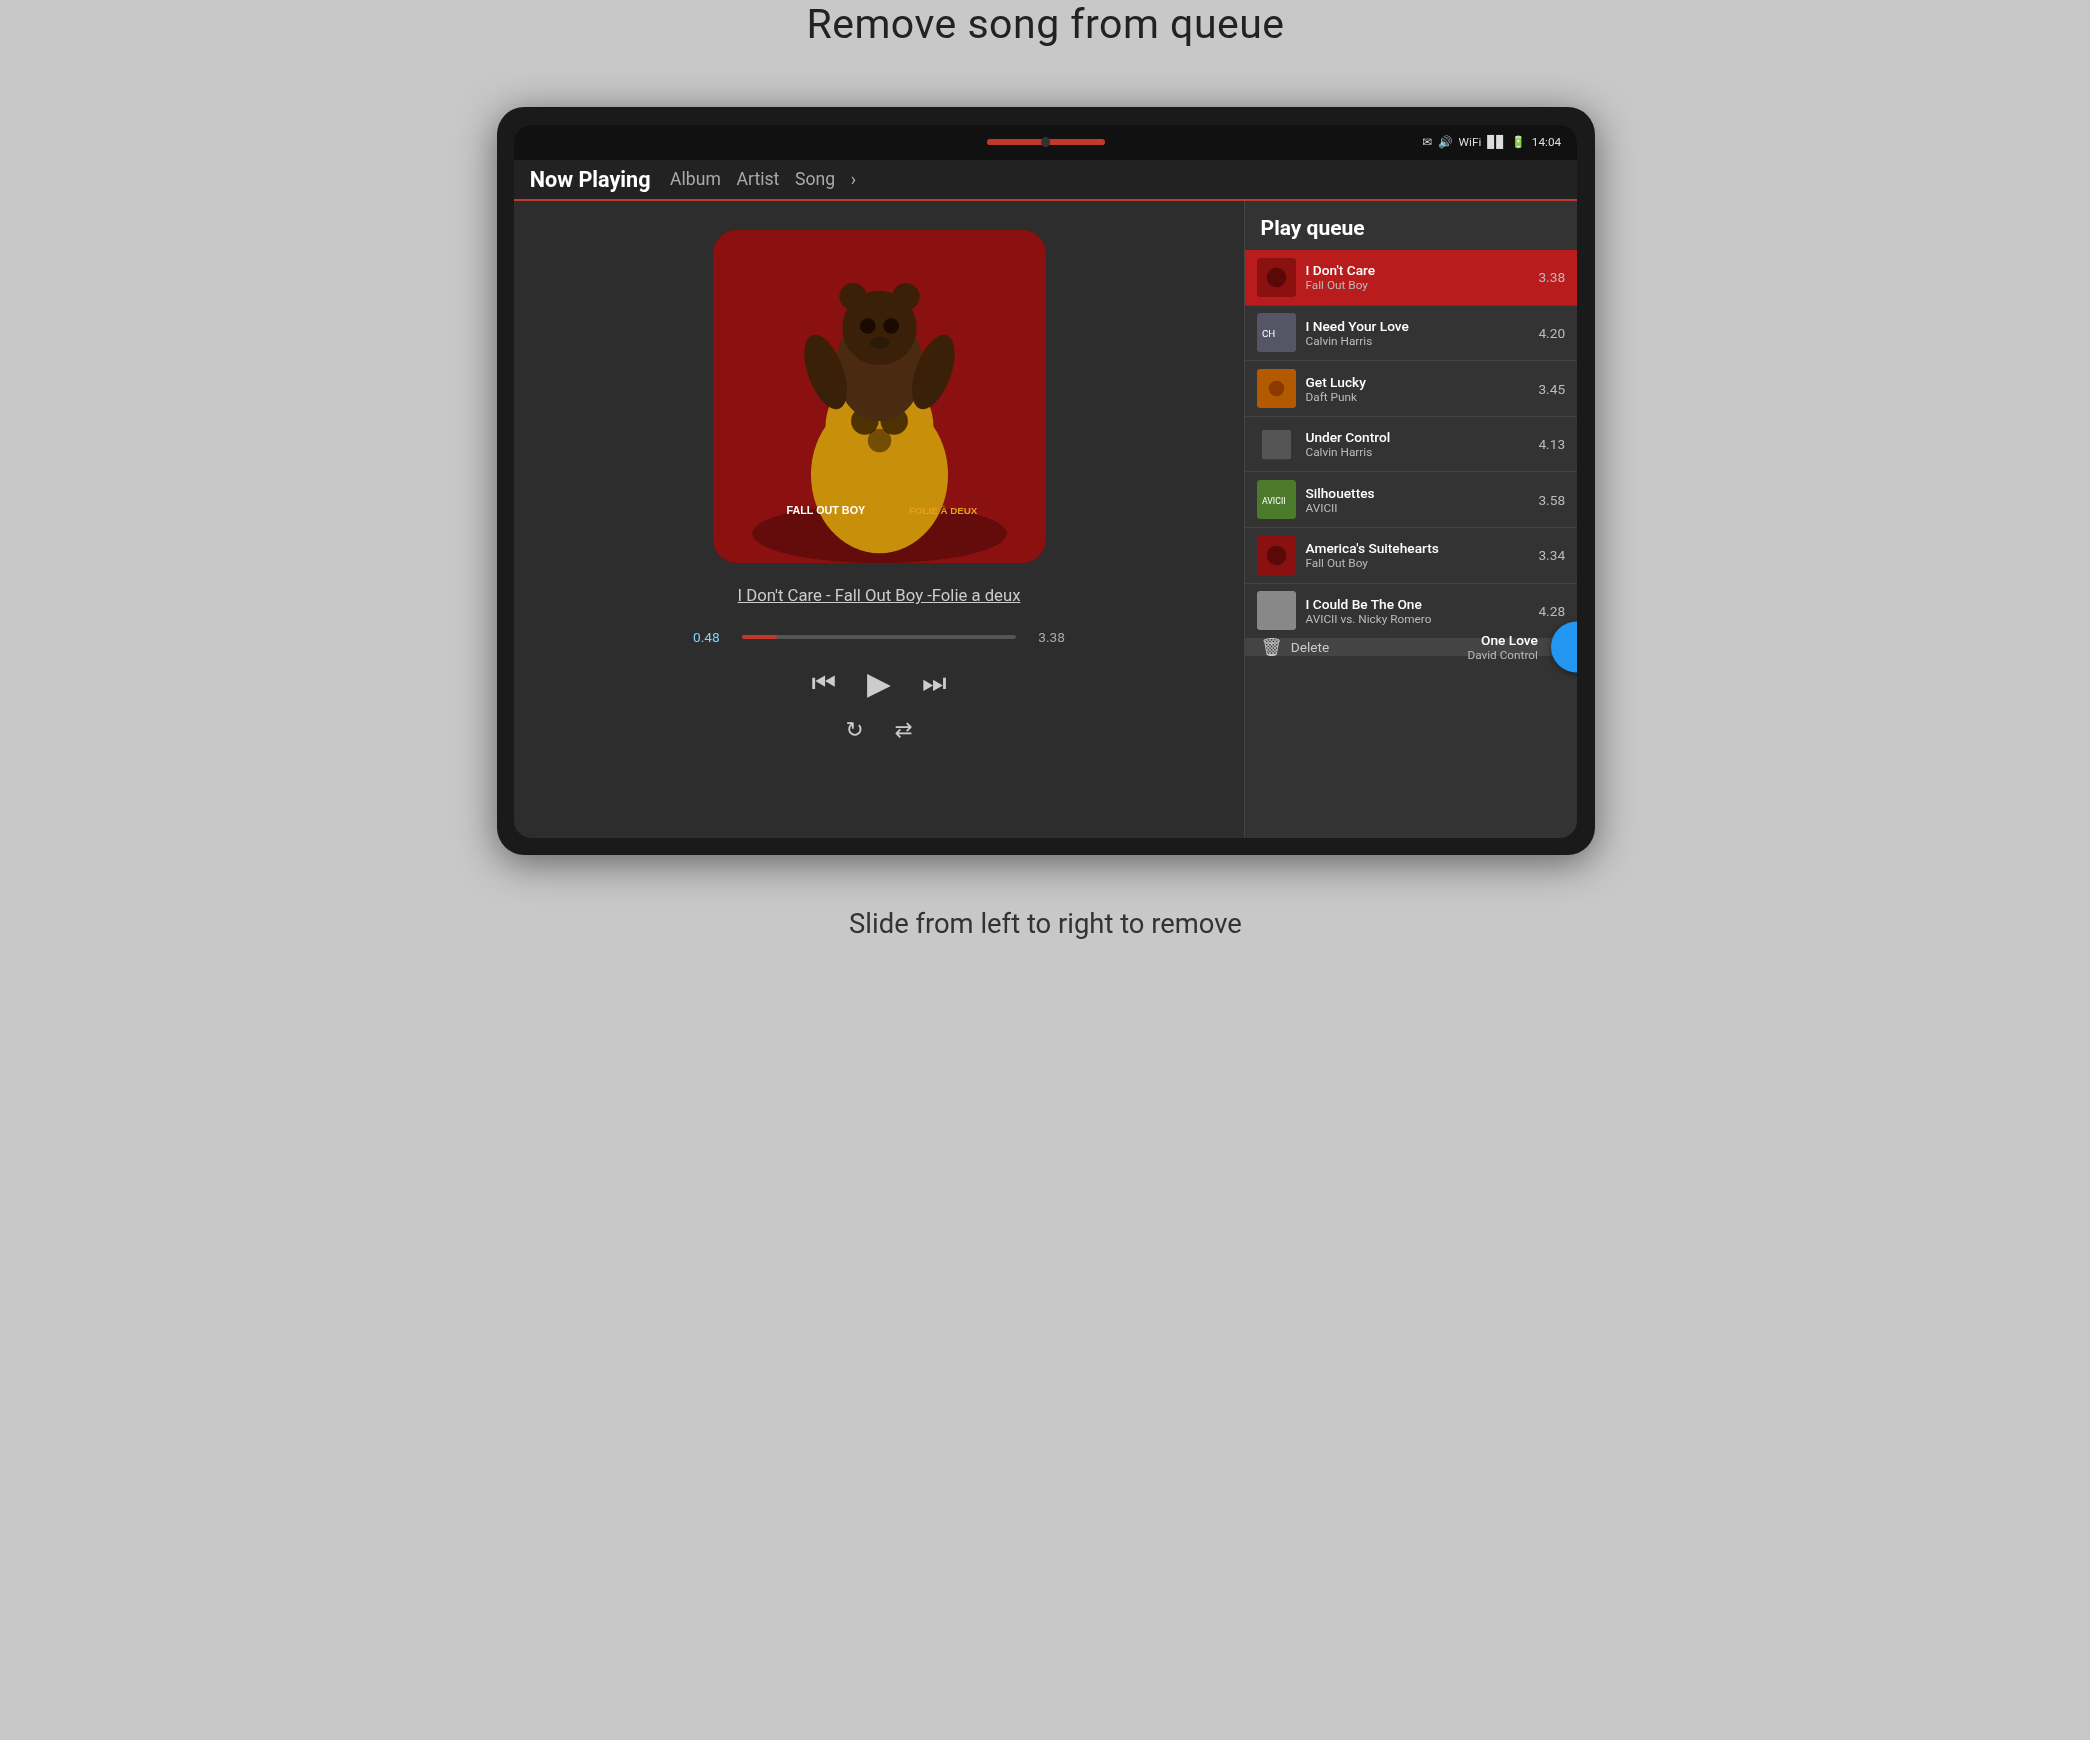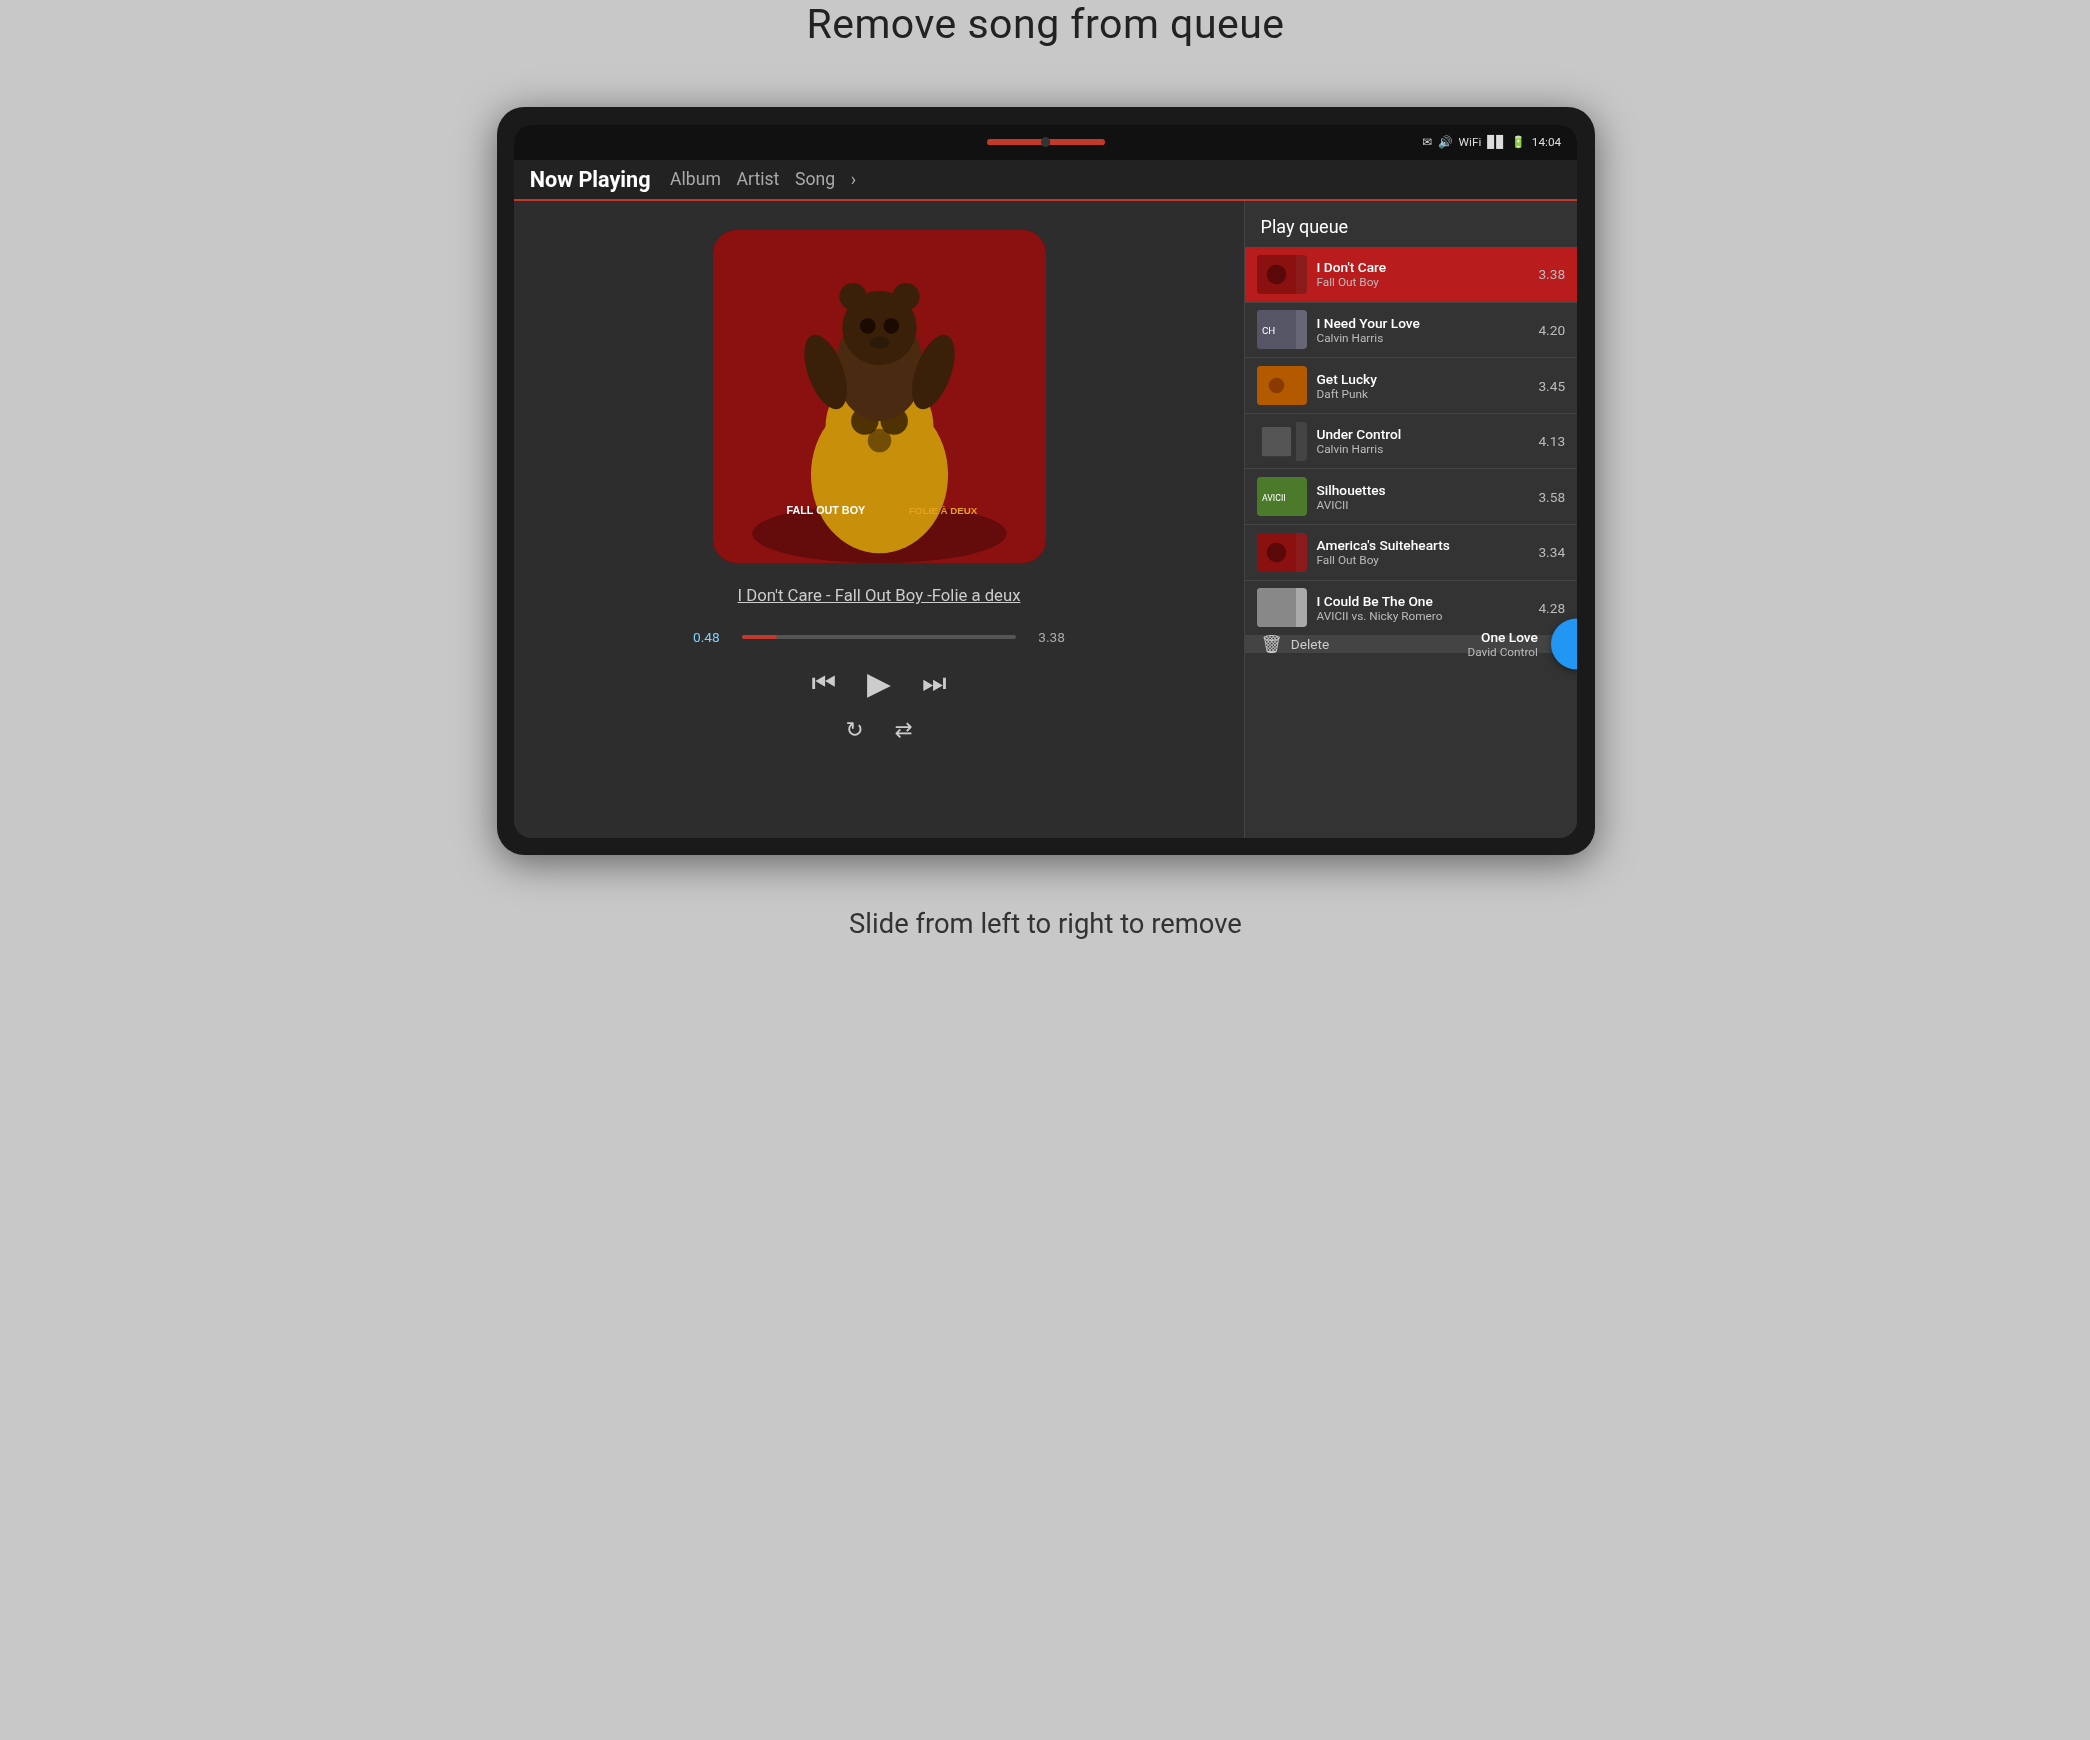--- a/index.html
+++ b/index.html
@@ -201,41 +201,41 @@
     }
     
     .right-panel {
       width: 333px;
       background: #333;
       display: flex;
       flex-direction: column;
       border-left: 1px solid #444;
     }
     .queue-title {
-      font-size: 18px;
+      font-size: 21px;
       color: #fff;
       padding: 15.7px 15.7px 9.8px;
-      font-weight: 400;
+      font-weight: 700;
     }
     .queue-list {
       flex: 1;
       overflow: hidden;
     }
     .queue-item {
       display: flex;
       align-items: center;
       padding: 7.8px 11.8px;
       border-bottom: 1px solid #444;
       position: relative;
     }
     .queue-item.active {
       background: #b91c1c;
     }
     .queue-thumb {
-      width: 50px;
+      width: 39px;
       height: 39px;
       border-radius: 3.9px;
       background: #555;
       margin-right: 9.8px;
       flex-shrink: 0;
       overflow: hidden;
     }
     .queue-info {
       flex: 1;
     }

